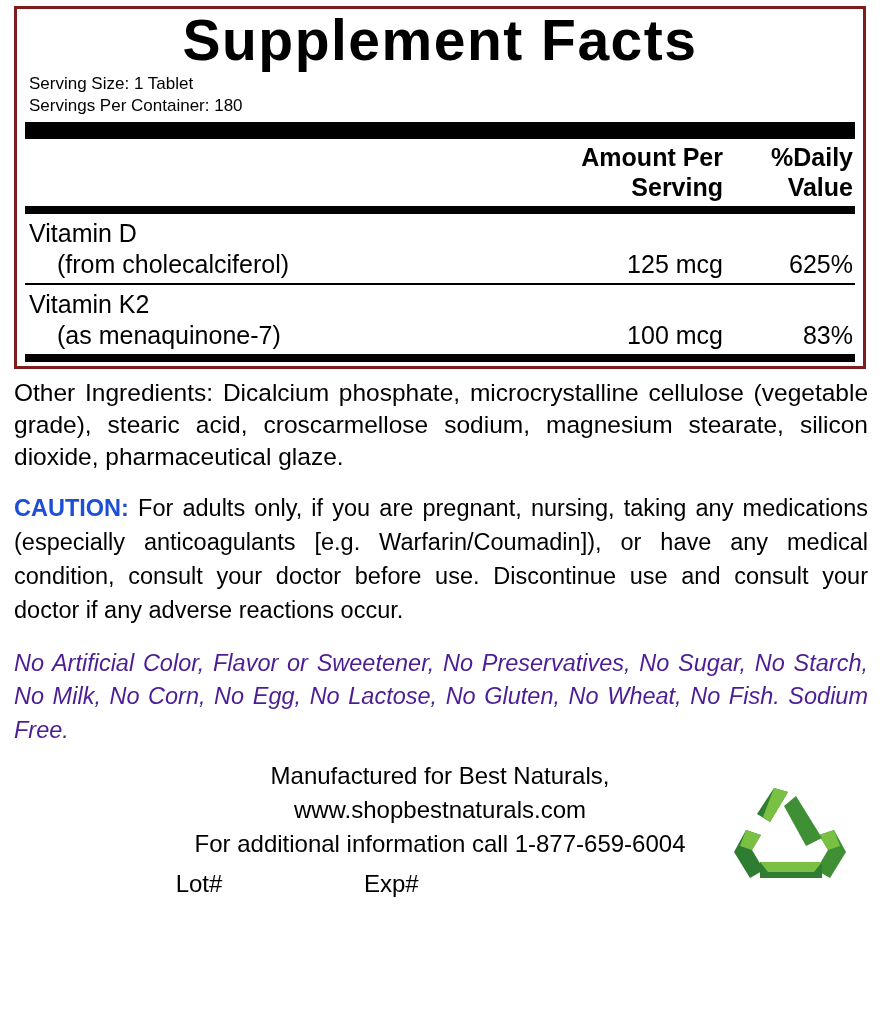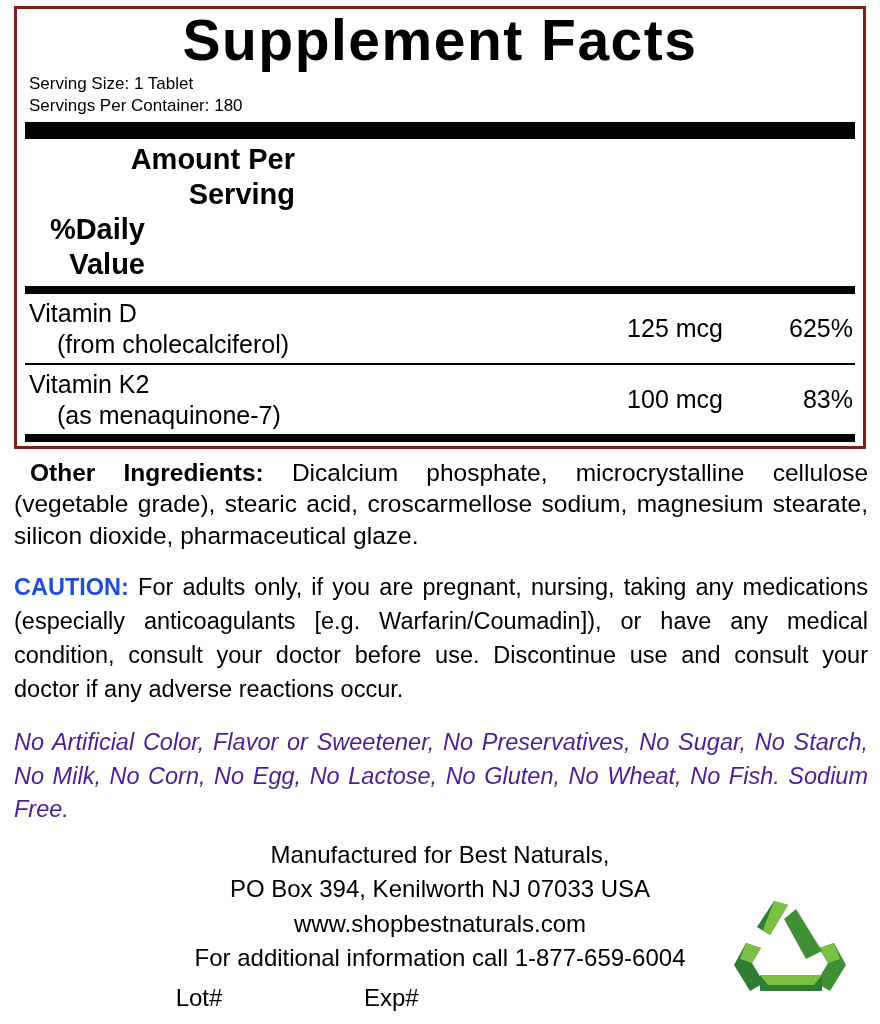--- a/index.html
+++ b/index.html
@@ -56,37 +56,36 @@
   .rule-thin {
     height: 2px;
     background: #000;
     margin: 0;
   }
   .sf-head {
     display: flex;
     justify-content: flex-end;
     align-items: flex-start;
     font-weight: bold;
-    font-size: 29px;
+    font-size: 25px;
     line-height: 1.2;
     padding: 3px 2px 4px 0;
-    flex-direction: column;
   }
   .sf-head .col-amt {
     width: 270px;
     text-align: right;
     padding-right: 10px;
   }
   .sf-head .col-dv {
     width: 120px;
     text-align: right;
   }
   .sf-row {
     display: flex;
-    align-items: center;
+    align-items: flex-end;
     font-size: 25px;
     line-height: 1.24;
     padding: 4px 2px 3px 4px;
   }
   .sf-row .nutrient {
     flex: 1 1 auto;
   }
   .sf-row .nutrient .sub {
     display: block;
     padding-left: 28px;
@@ -101,21 +100,21 @@
     text-align: right;
   }
 
   
   .other {
     font-size: 24.5px;
     line-height: 1.3;
     text-align: justify;
     margin: 8px 2px 0 4px;
   }
-  .other b { font-weight: bold; margin-left: 16px; }
+  .other b { font-weight: normal; }
 
   
   .caution-wrap {
     margin: 18px 2px 0 4px;
     font-size: 23.5px;
     line-height: 1.45;
     text-align: justify;
   }
   .caution-label {
     color: #1d4ed8;
@@ -209,21 +208,20 @@
   </div>
 
   <div class="caution-wrap">
     <span class="caution-label">CAUTION:</span><span> For adults only, if you are pregnant, nursing, taking any medications (especially anticoagulants [e.g. Warfarin/Coumadin]),  or have any medical condition, consult your doctor before use. Discontinue use and consult your doctor if any adverse reactions occur.</span>
   </div>
 
   <div class="freefrom">No Artificial Color, Flavor or Sweetener, No Preservatives, No Sugar, No Starch, No Milk, No Corn,  No Egg, No Lactose, No Gluten, No Wheat, No Fish. Sodium Free.</div>
 
   <div class="footer">
     <span class="line">Manufactured for Best Naturals,</span>
-    <span class="line">PO Box 394, Kenilworth NJ 07033 USA</span>
     <span class="line">www.shopbestnaturals.com</span>
     <span class="line">For additional information call 1-877-659-6004</span>
 
     <div class="lotrow">
       <span class="lot">Lot#</span>
       <span>Exp#</span>
     </div>
 
     <span class="recycle">
       <svg viewBox="0 0 120 100" width="120" height="100" aria-hidden="true">

